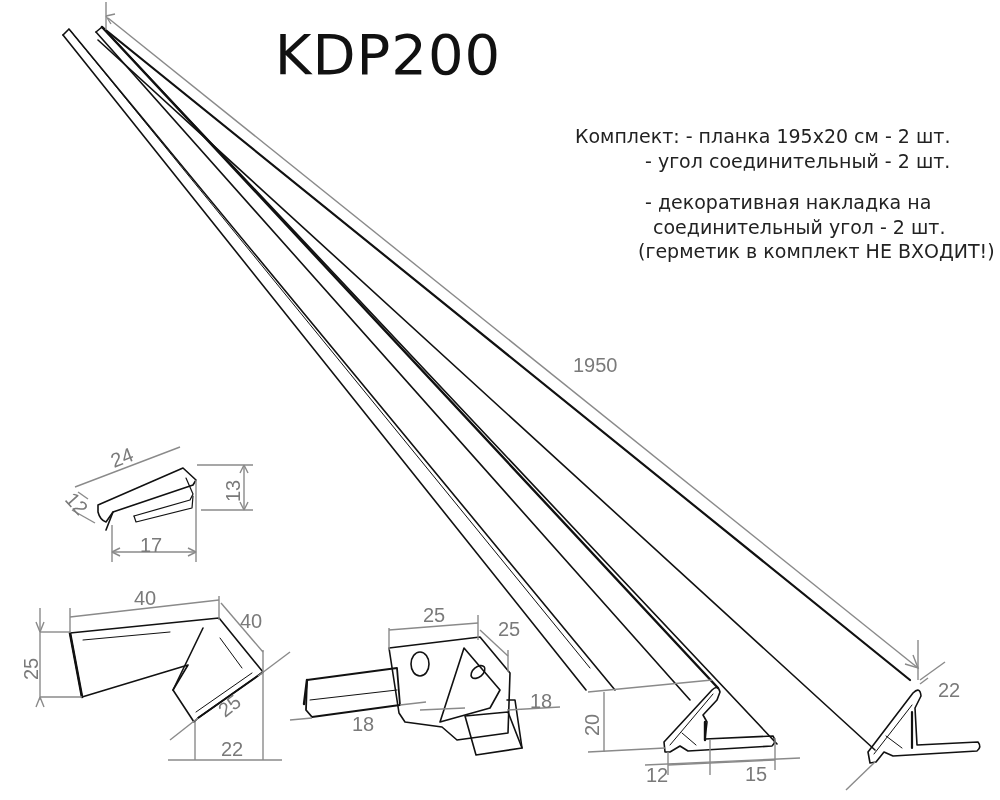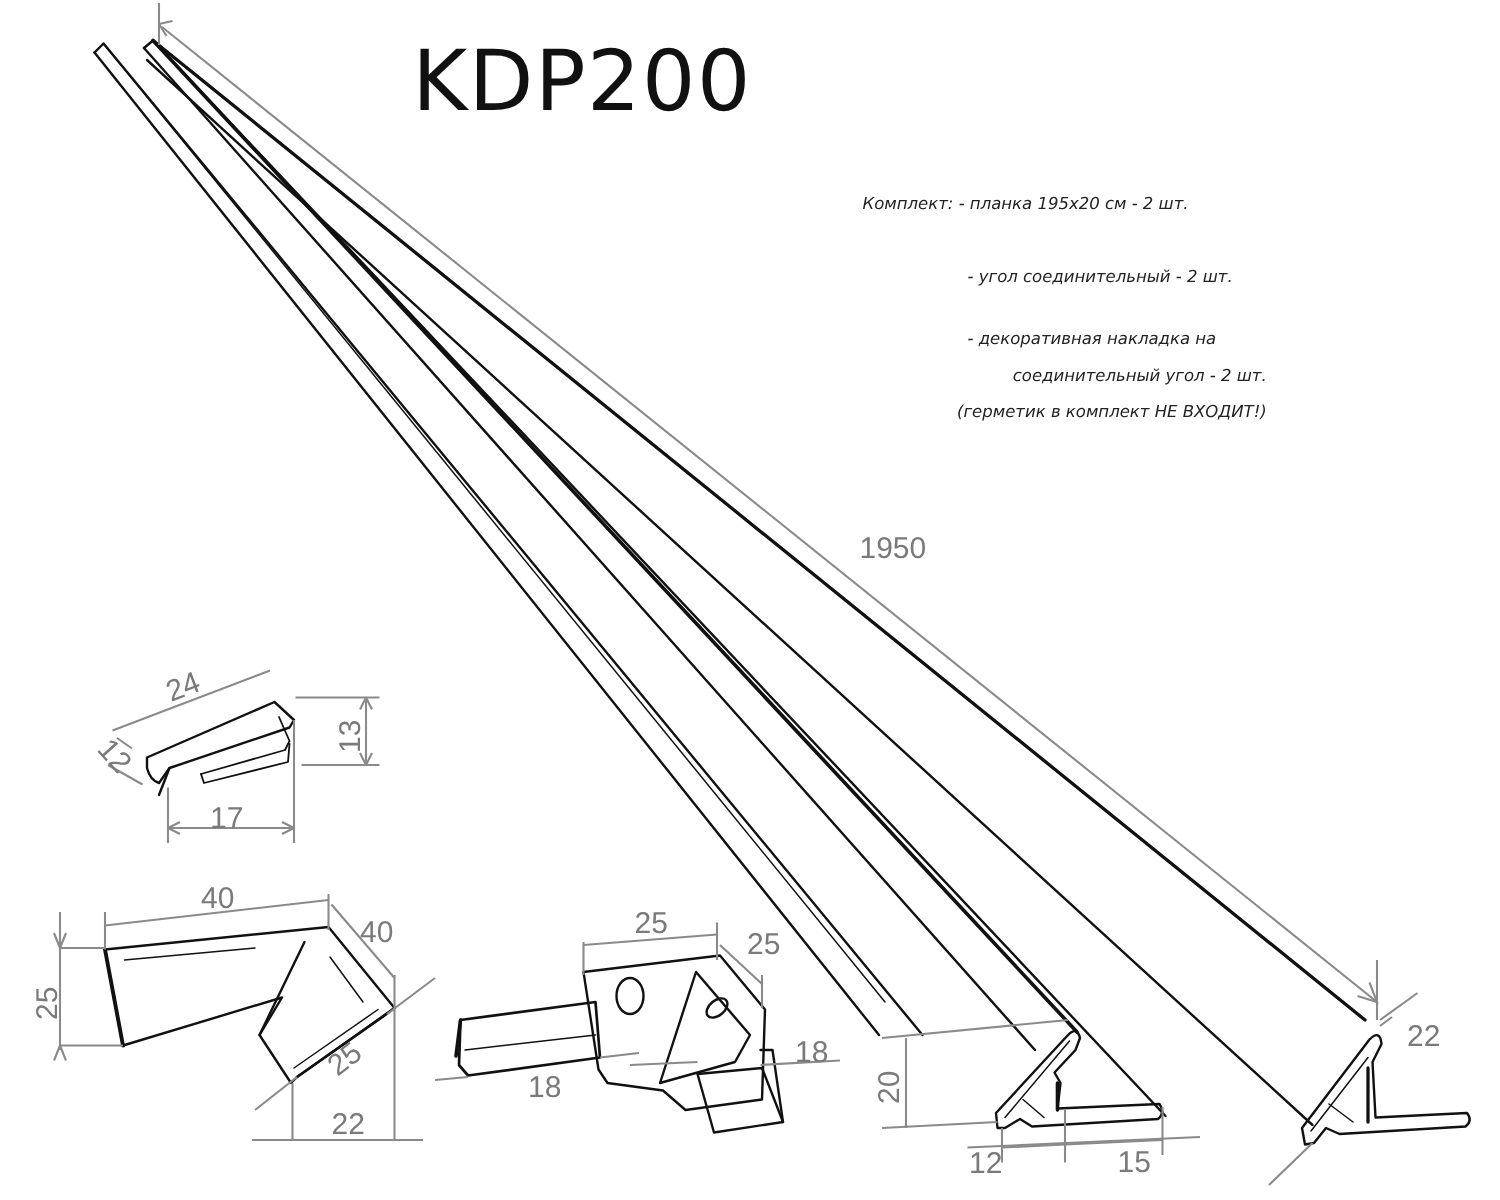--- a/index.html
+++ b/index.html
@@ -1,34 +1,34 @@
 <!DOCTYPE html>
 <html><head>
 <meta charset="utf-8">
 <style>
   html, body { margin:0; padding:0; background:#ffffff; }
   body { width:1000px; height:800px; position:relative; overflow:hidden; font-family:"Liberation Sans", sans-serif; }
   #title { position:absolute; left:0; top:22px; width:812px; text-align:center; padding-left:-20px;
     font-family:"DejaVu Sans", sans-serif; font-size:56px; color:#111; letter-spacing:1px; }
   #title span{ position:relative; left:-18px; }
-  #kit { position:absolute; left:575px; top:124px; font-family:"DejaVu Sans", sans-serif; font-size:11px; color:#222; line-height:24.5px;font-style:italic; }
+  #kit { position:absolute; left:575px; top:124px; font-family:"DejaVu Sans", sans-serif; font-size:19px; color:#222; line-height:24.5px; }
   #kit .row { white-space:nowrap; }
   svg { position:absolute; left:0; top:0; }
   .dim { font-family:"Liberation Sans", sans-serif; fill:#7a7a7a; font-size:20px; }
 </style>
 </head>
 <body>
 
 <div id="title"><span>KDP200</span></div>
 
 <div id="kit">
     <div class="row" style="padding-left: 0px;"><span>Комплект: </span><span>- планка 195х20 см - 2 шт.</span></div>
-    <div class="row" style="padding-left: 70px; margin-top: 24px;"><span>- угол соединительный - 2 шт.</span></div>
+    <div class="row" style="padding-left: 70px;"><span>- угол соединительный - 2 шт.</span></div>
     <div class="row" style="padding-left: 70px; margin-top: 17px;"><span>- декоративная накладка на</span></div>
-    <div class="row" style="padding-left: 78px; text-align: right;"><span>соединительный угол - 2 шт.</span></div>
+    <div class="row" style="padding-left: 78px;"><span>соединительный угол - 2 шт.</span></div>
     <div class="row" style="padding-left: 63px;"><span>(герметик в комплект НЕ ВХОДИТ!)</span></div>
   </div>
 
 <svg width="1000" height="800" viewBox="0 0 1000 800">
   <g fill="none" stroke="#111" stroke-width="1.6" stroke-linejoin="round" stroke-linecap="round">
 
     <g>
       <path d="M63,35 L69,29 L615,690"></path>
       <path d="M63,35 L586,690"></path>
       <path d="M69,29 L590,668" stroke-width="1"></path>

